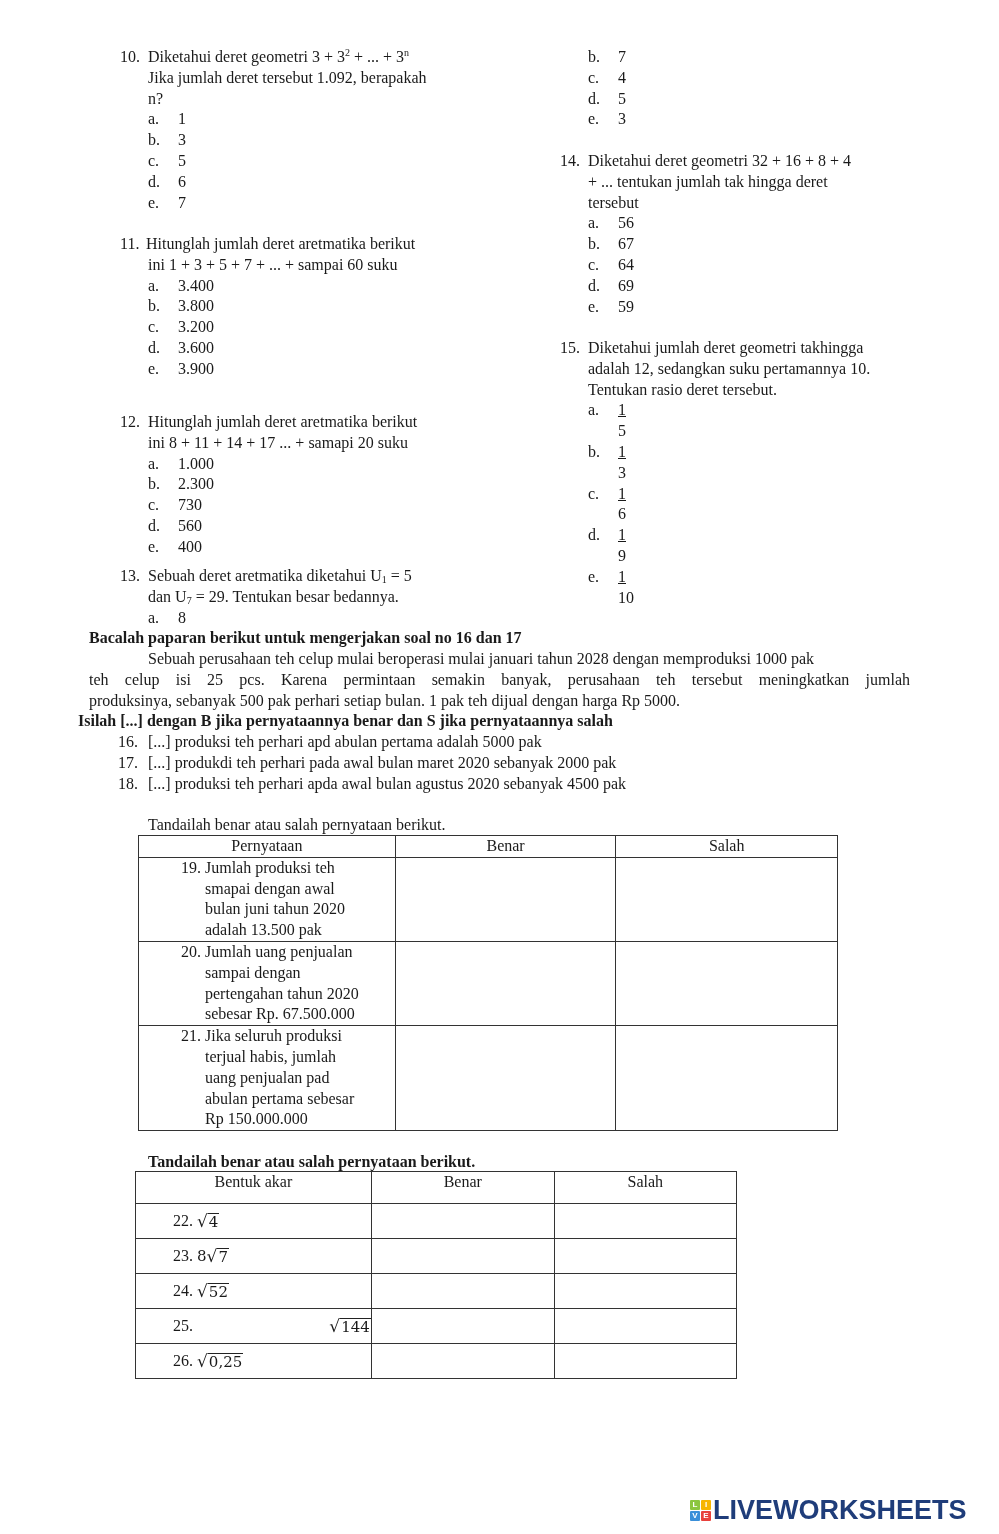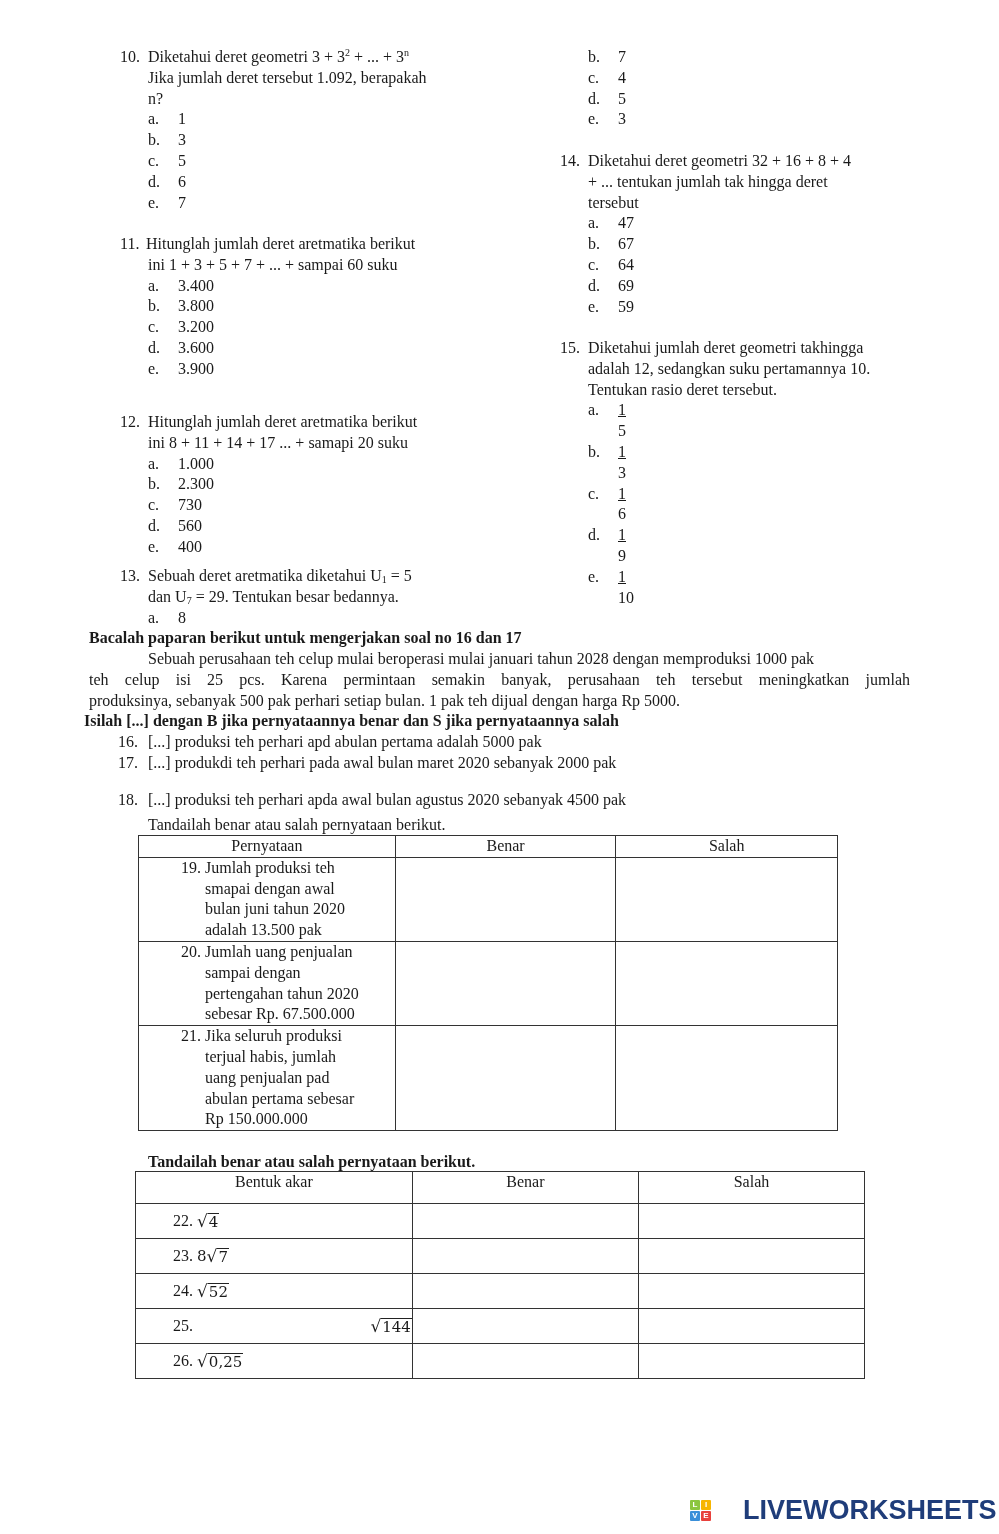--- a/index.html
+++ b/index.html
@@ -162,21 +162,21 @@
 
 <div class="q" style="left:560px; top:151px; width:360px;">
   <span class="qnum">14.</span>
   <div class="qtext">
     <div>Diketahui deret geometri 32 + 16 + 8 + 4</div>
     <div>+ ... tentukan jumlah tak hingga deret</div>
     <div>tersebut</div>
     <div class="opts">
         <div class="opt">
           <span class="lt">a.</span>
-          <span>47</span>
+          <span>56</span>
         </div>
         <div class="opt">
           <span class="lt">b.</span>
           <span>67</span>
         </div>
         <div class="opt">
           <span class="lt">c.</span>
           <span>64</span>
         </div>
         <div class="opt">
@@ -232,32 +232,32 @@
           <span class="den">10</span>
         </span>
       </div>
   </div>
 </div>
 
 <div class="abs bold" style="left:89px; top:628px;">Bacalah paparan berikut untuk mengerjakan soal no 16 dan 17</div>
 <div class="abs" style="left:148px; top:649px;">Sebuah perusahaan teh celup mulai beroperasi mulai januari tahun 2028 dengan memproduksi 1000 pak</div>
 <div class="abs" style="left:89px; top:670px; width:821px; text-align:justify; text-align-last:justify;">teh celup isi 25 pcs. Karena permintaan semakin banyak, perusahaan teh tersebut meningkatkan jumlah</div>
 <div class="abs" style="left:89px; top:691px;">produksinya, sebanyak 500 pak perhari setiap bulan. 1 pak teh dijual dengan harga Rp 5000.</div>
-<div class="abs bold" style="left:84px; top:711px;">Isilah [...] dengan B jika pernyataannya benar dan S jika pernyataannya salah</div>
+<div class="abs bold" style="left:78px; top:711px;">Isilah [...] dengan B jika pernyataannya benar dan S jika pernyataannya salah</div>
 
 <div class="abs" style="left:118px; top:732px;">
   <div style="display:flex;">
       <span style="width:30px;">16.</span>
       <span>[...] produksi teh perhari apd abulan pertama adalah 5000 pak</span>
     </div>
   <div style="display:flex;">
       <span style="width:30px;">17.</span>
       <span>[...] produkdi teh perhari pada awal bulan maret 2020 sebanyak 2000 pak</span>
     </div>
-  <div style="display:flex;margin-top:16px;">
+  <div style="display:flex;">
       <span style="width:30px;">18.</span>
       <span>[...] produksi teh perhari apda awal bulan agustus 2020 sebanyak 4500 pak</span>
     </div>
 </div>
 
 <div class="abs" style="left:148px; top:815px;">Tandailah benar atau salah pernyataan berikut.</div>
 <table class="t" style="left:138px; top:835px; width:700px;">
   <colgroup>
       <col style="width:257px">
       <col style="width:221px">
@@ -312,21 +312,21 @@
     </div>
           </div>
         </td>
     <td></td>
     <td></td>
   </tr>
 </tbody>
   </table>
 
 <div class="abs bold" style="left:148px; top:1152px;">Tandailah benar atau salah pernyataan berikut.</div>
-<table class="t" style="left:135px; top:1171px; width:730px;">
+<table class="t" style="left:135px; top:1171px; width:602px;">
   <colgroup>
       <col style="width:267px">
       <col style="width:218px">
       <col style="width:218px">
     </colgroup>
   <tbody>
       <tr style="height:32px;">
     <th>Bentuk akar</th>
     <th>Benar</th>
     <th>Salah</th>
@@ -406,14 +406,14 @@
     </tbody>
 </table>
 
 <div class="logo">
   <div class="logo-grid" id="logogrid">
       <span style="background: rgb(140, 198, 63);">L</span>
       <span style="background: rgb(247, 181, 0);">I</span>
       <span style="background: rgb(58, 143, 217);">V</span>
       <span style="background: rgb(232, 65, 60);">E</span>
     </div>
-  <span class="logo-word" style="color: rgb(31, 61, 122); margin-left: 30px;">LIVEWORKSHEETS</span>
+  <span class="logo-word" style="color: rgb(31, 61, 122);">LIVEWORKSHEETS</span>
 </div>
 
 </body></html>

